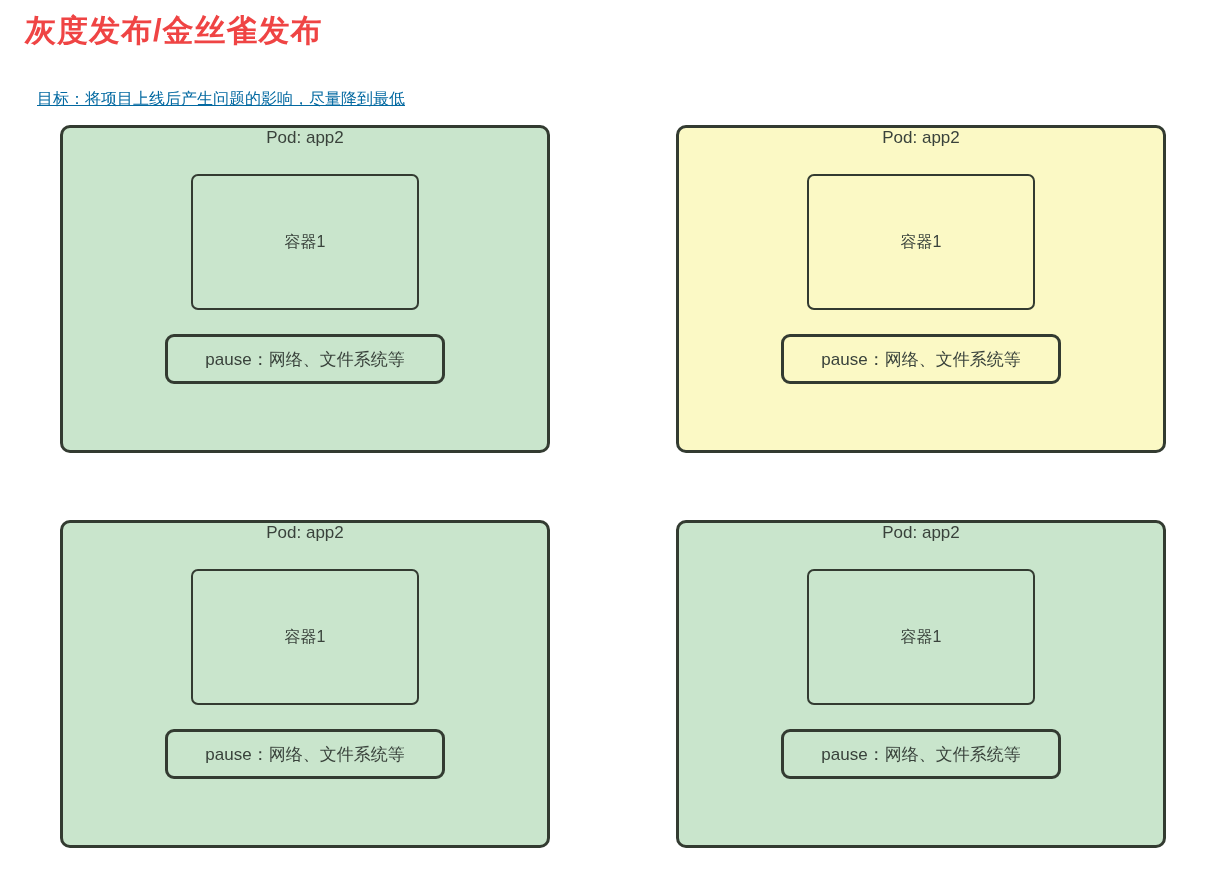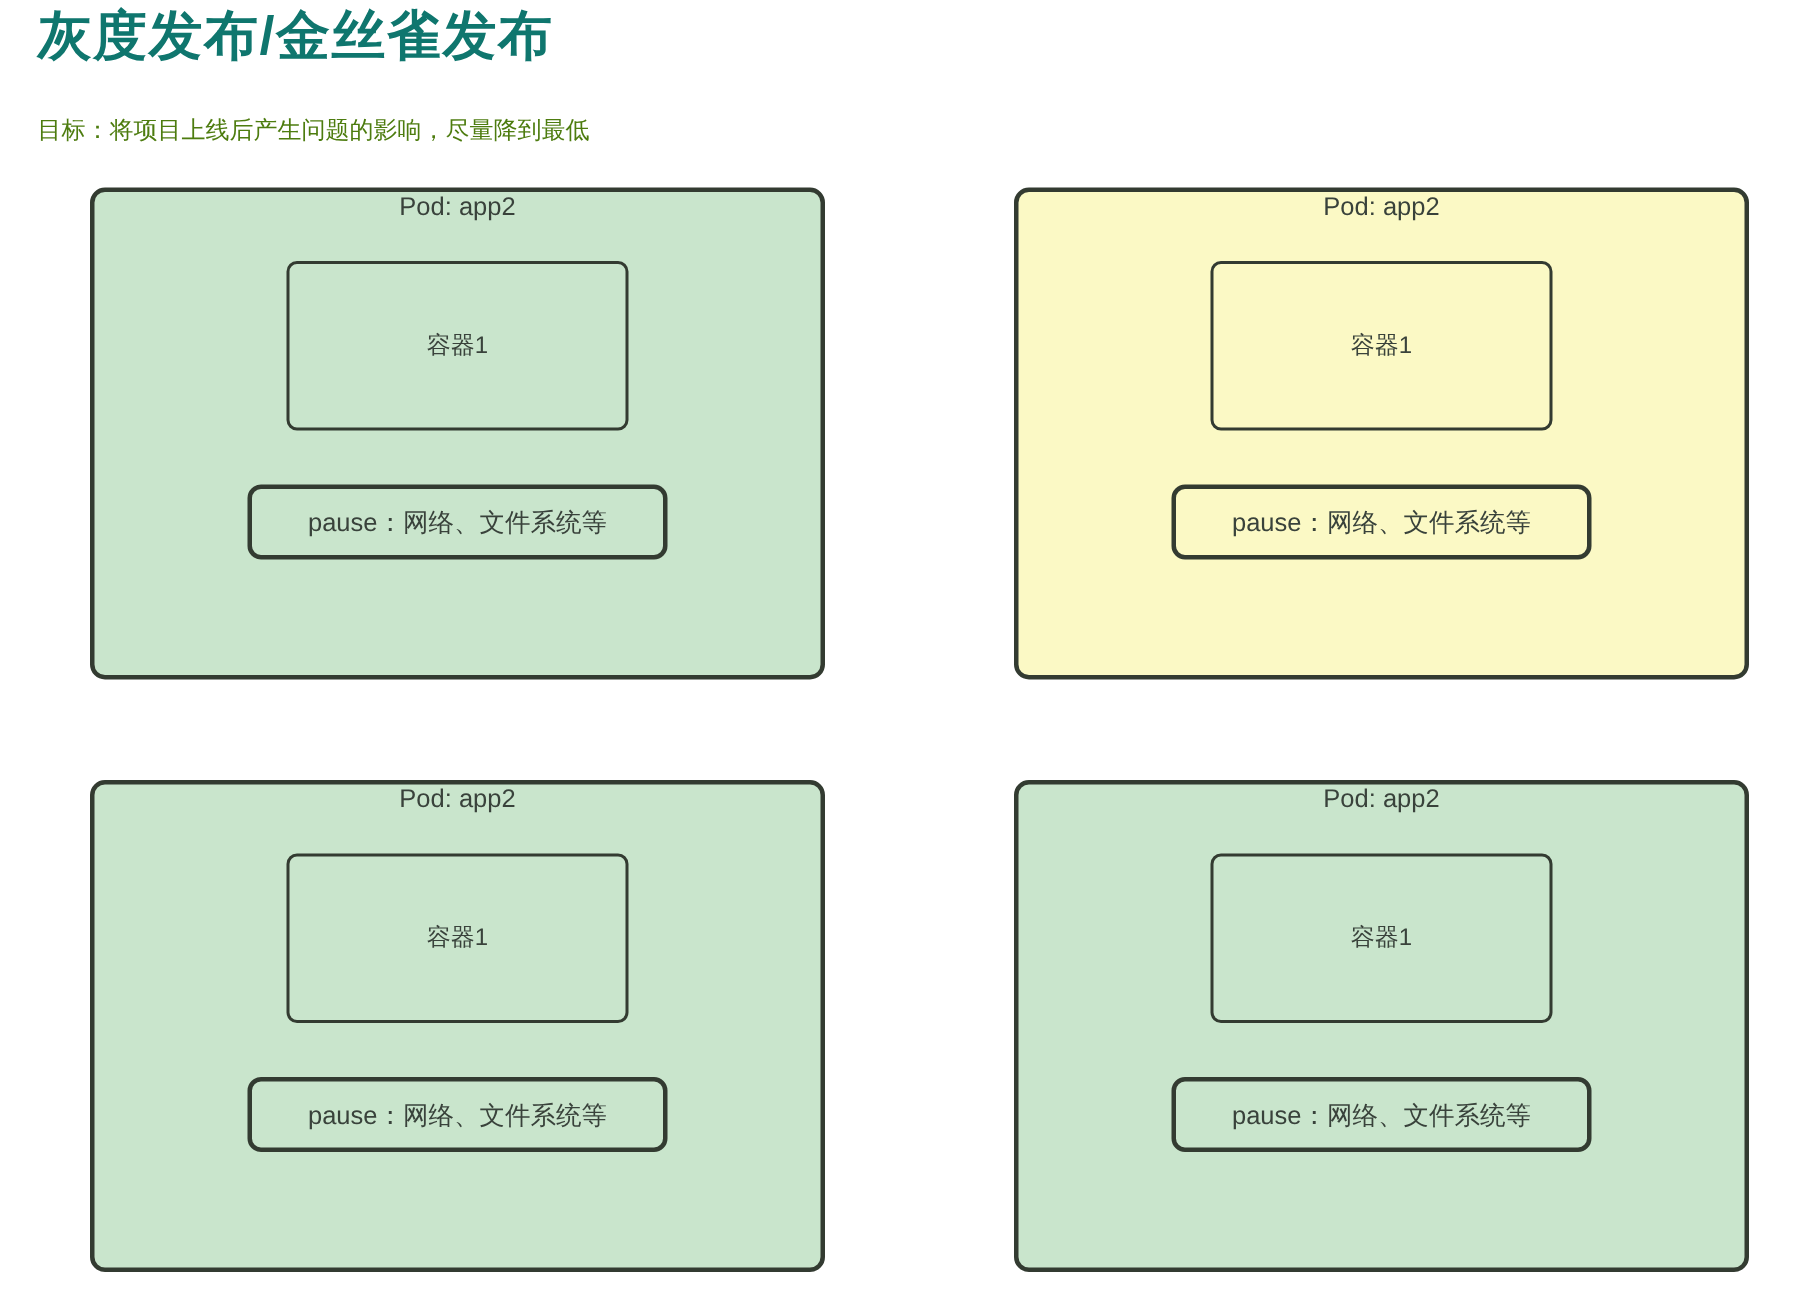--- a/index.html
+++ b/index.html
@@ -10,34 +10,35 @@
     width: 1208px;
     height: 877px;
     position: relative;
     background: #ffffff;
     font-family: "Liberation Sans", "DejaVu Sans", sans-serif;
     overflow: hidden;
   }
   .page-title {
     position: absolute;
     left: 25px;
-    top: 0;
-    font-size: 36px;
+    top: 10px;
+    font-size: 31px;
     font-weight: 700;
-    color: #0f766e;
+    color: #ef4444;
     letter-spacing: 1px;
     margin: 0;
   }
   .page-subtitle {
     position: absolute;
     left: 25px;
     top: 77px;
     font-size: 16px;
-    color: #4d7c0f;
-    margin: 0;
+    color: #0369a1;
+    margin: 12px;
+    text-decoration: underline;
   }
   .pod {
     position: absolute;
     width: 490px;
     height: 328px;
     box-sizing: border-box;
     border: 3px solid #333b31;
     border-radius: 10px;
     background: #c9e5cc;
     display: flex;
@@ -52,33 +53,33 @@
   .pod-bl { left: 60px;  top: 520px; }
   .pod-br { left: 676px; top: 520px; }
   .pod-label {
     font-size: 17px;
     line-height: 20px;
     color: #39423b;
   }
   .container-box {
     margin-top: 26px;
     width: 228px;
-    height: 113px;
+    height: 136px;
     box-sizing: border-box;
     border: 2px solid #333b31;
     border-radius: 7px;
     display: flex;
     align-items: center;
     justify-content: center;
     font-size: 16px;
     color: #39423b;
     background: transparent;
   }
   .pause-box {
-    margin-top: 36px;
+    margin-top: 24px;
     width: 280px;
     height: 50px;
     box-sizing: border-box;
     border: 3px solid #333b31;
     border-radius: 9px;
     display: flex;
     align-items: center;
     justify-content: center;
     font-size: 17px;
     color: #39423b;

